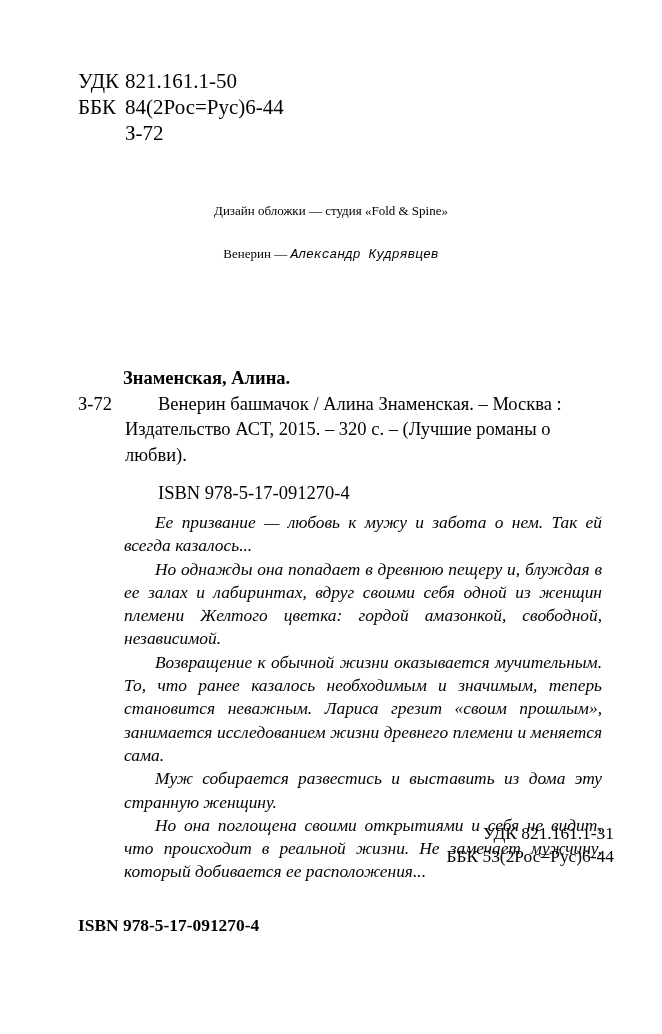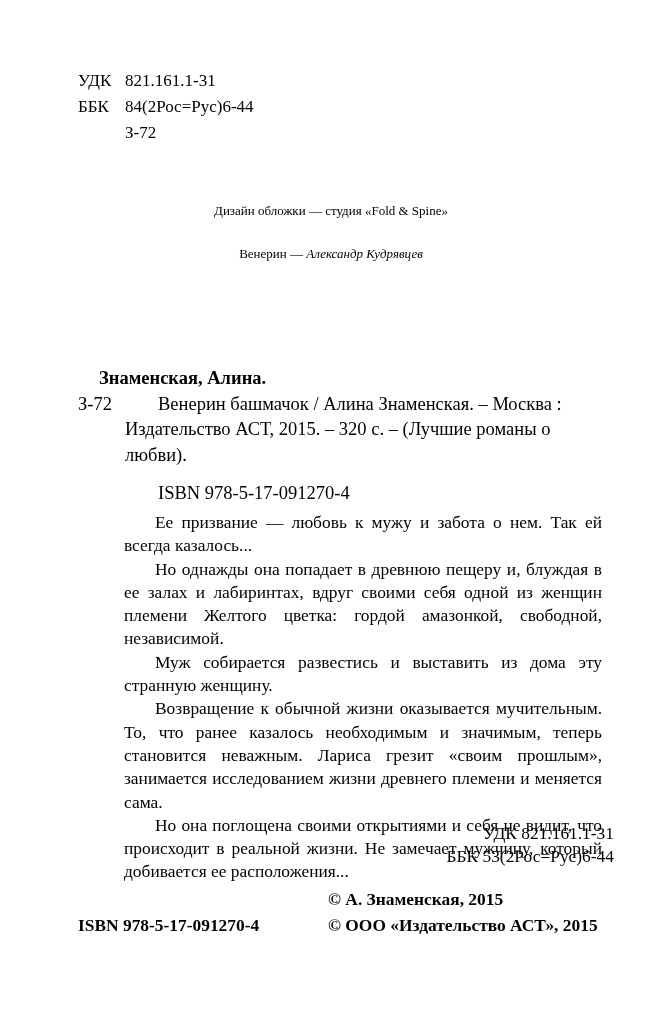--- a/index.html
+++ b/index.html
@@ -18,21 +18,21 @@
   .page {
     position: absolute;
     inset: 0;
   }
 
   
   .class-block {
     position: absolute;
     left: 78px;
     top: 68px;
-    font-size: 17px;
+    font-size: 21px;
     line-height: 26px;
   }
   .class-row {
     display: flex;
     white-space: pre;
   }
   .class-label {
     width: 47px;
     flex: none;
   }
@@ -48,34 +48,35 @@
     top: 199px;
     text-align: center;
     font-size: 13px;
     line-height: 24px;
   }
   .credit-designer {
     margin-top: 19px;
   }
   .credit-italic {
     font-style: italic;
+    font-family: Liberation Mono, monospace;
   }
 
   
   .record {
     position: absolute;
     left: 78px;
     top: 366px;
     width: 524px;
     font-size: 18.5px;
     line-height: 25.6px;
   }
   .record-author {
     font-weight: bold;
-    margin-left: 21px;
+    margin-left: 45px;
   }
   .record-body {
     position: relative;
     margin-left: 47px;
     text-indent: 33px;
   }
   .record-cutter {
     position: absolute;
     left: -47px;
     top: 0;
@@ -94,20 +95,21 @@
     left: 124px;
     top: 511px;
     width: 478px;
     font-size: 17.4px;
     line-height: 23.3px;
     text-align: justify;
   }
   .annotation p {
     margin: 0;
     text-indent: 31px;
+    font-style: italic;
   }
 
   
   .class-repeat {
     position: absolute;
     left: 12px;
     top: 822px;
     width: 602px;
     text-align: right;
     font-weight: normal;
@@ -139,21 +141,21 @@
   }
 </style>
 </head>
 <body>
 
 <div class="page">
 
   <div class="class-block">
     <div class="class-row">
       <span class="class-label">УДК</span>
-      <span class="class-value">821.161.1-31</span>
+      <span class="class-value">821.161.1-50</span>
     </div>
     <div class="class-row">
       <span class="class-label">ББК</span>
       <span class="class-value">84(2Рос=Рус)6-44</span>
     </div>
     <div class="class-row">
       <span class="class-label"></span>
       <span class="class-value">З-72</span>
     </div>
   </div>
@@ -169,31 +171,27 @@
     <div class="record-author">Знаменская, Алина.</div>
     <div class="record-body">
       <span class="record-cutter">З-72</span><span>Венерин башмачок / Алина Знаменская. – Москва : Издательство АСТ, 2015. – 320 с. – (Лучшие романы о любви).</span>
     </div>
     <div class="record-isbn">ISBN 978-5-17-091270-4</div>
   </div>
 
   <div class="annotation">
     <p>Ее призвание — любовь к мужу и забота о нем. Так ей всегда казалось...</p>
     <p>Но однажды она попадает в древнюю пещеру и, блуждая в ее залах и лабиринтах, вдруг своими себя одной из женщин племени Желтого цветка: гордой амазонкой, свободной, независимой.</p>
+    <p>Возвращение к обычной жизни оказывается мучительным. То, что ранее казалось необходимым и значимым, теперь становится неважным. Лариса грезит «своим прошлым», занимается исследованием жизни древнего племени и меняется сама.</p>
     <p>Муж собирается развестись и выставить из дома эту странную женщину.</p>
-    <p>Возвращение к обычной жизни оказывается мучительным. То, что ранее казалось необходимым и значимым, теперь становится неважным. Лариса грезит «своим прошлым», занимается исследованием жизни древнего племени и меняется сама.</p>
     <p>Но она поглощена своими открытиями и себя не видит, что происходит в реальной жизни. Не замечает мужчину, который добивается ее расположения...</p>
   </div>
 
   <div class="class-repeat">
     <div>УДК 821.161.1-31</div>
     <div>ББК 53(2Рос=Рус)6-44</div>
   </div>
 
   <div class="colophon">
     <span class="colophon-isbn">ISBN 978-5-17-091270-4</span>
-    <div class="colophon-rights">
-      <div>© А. Знаменская, 2015</div>
-      <div>© ООО «Издательство АСТ», 2015</div>
-    </div>
   </div>
 
 </div>
 
 </body></html>

